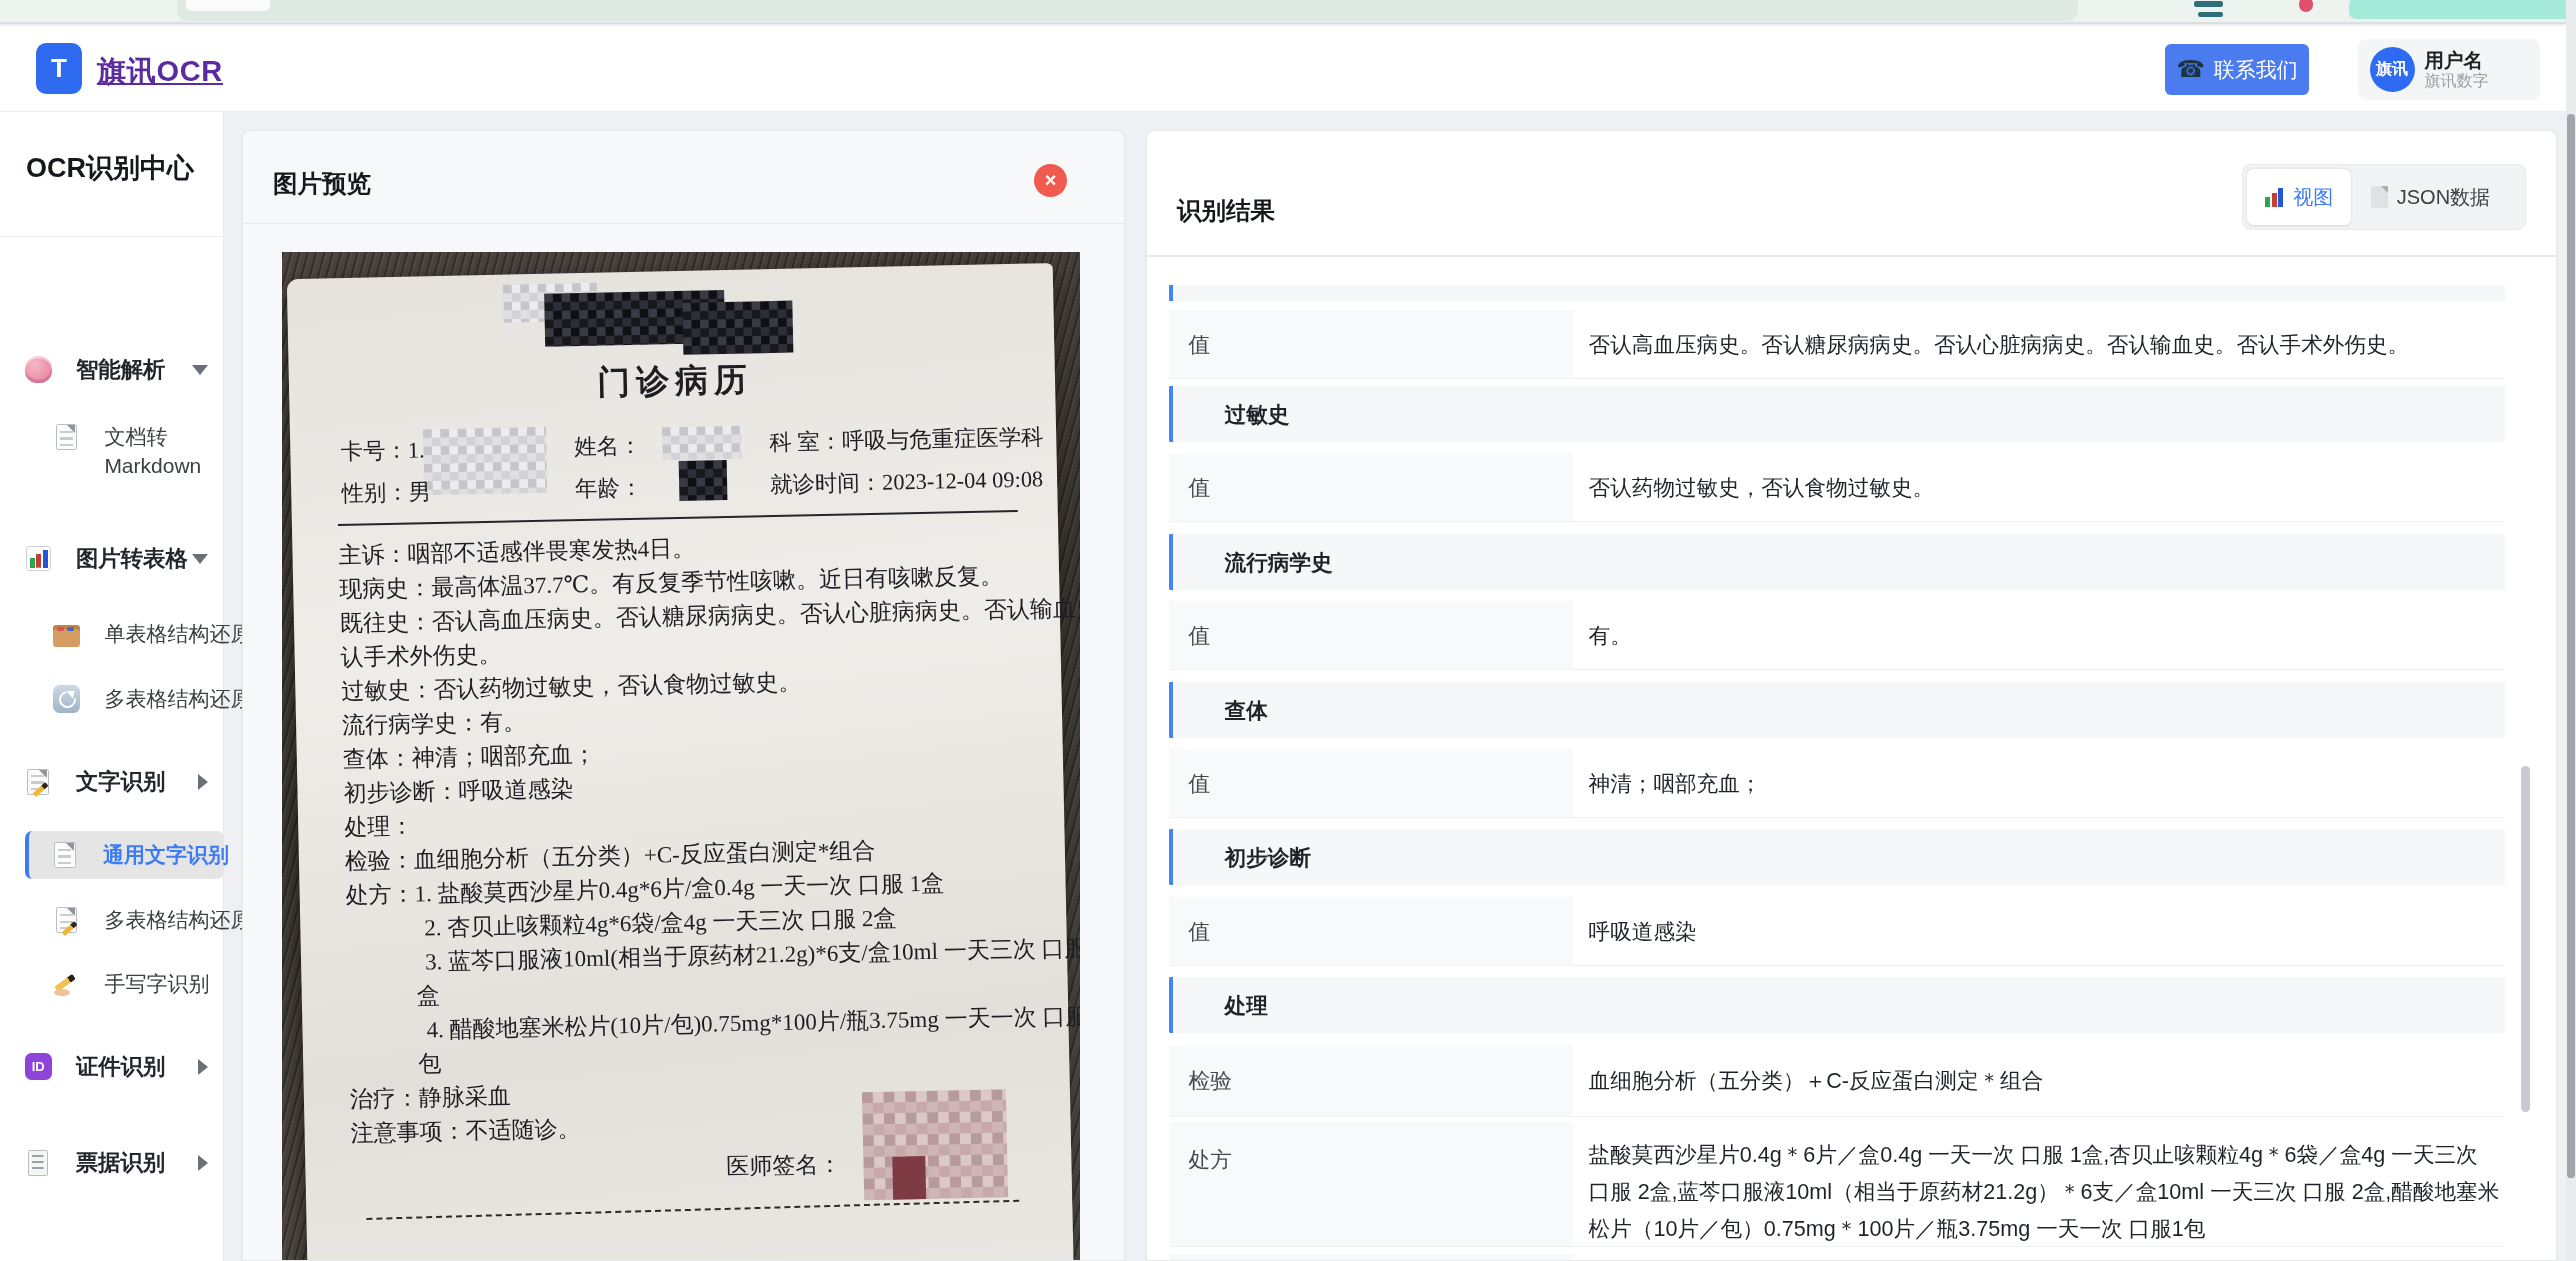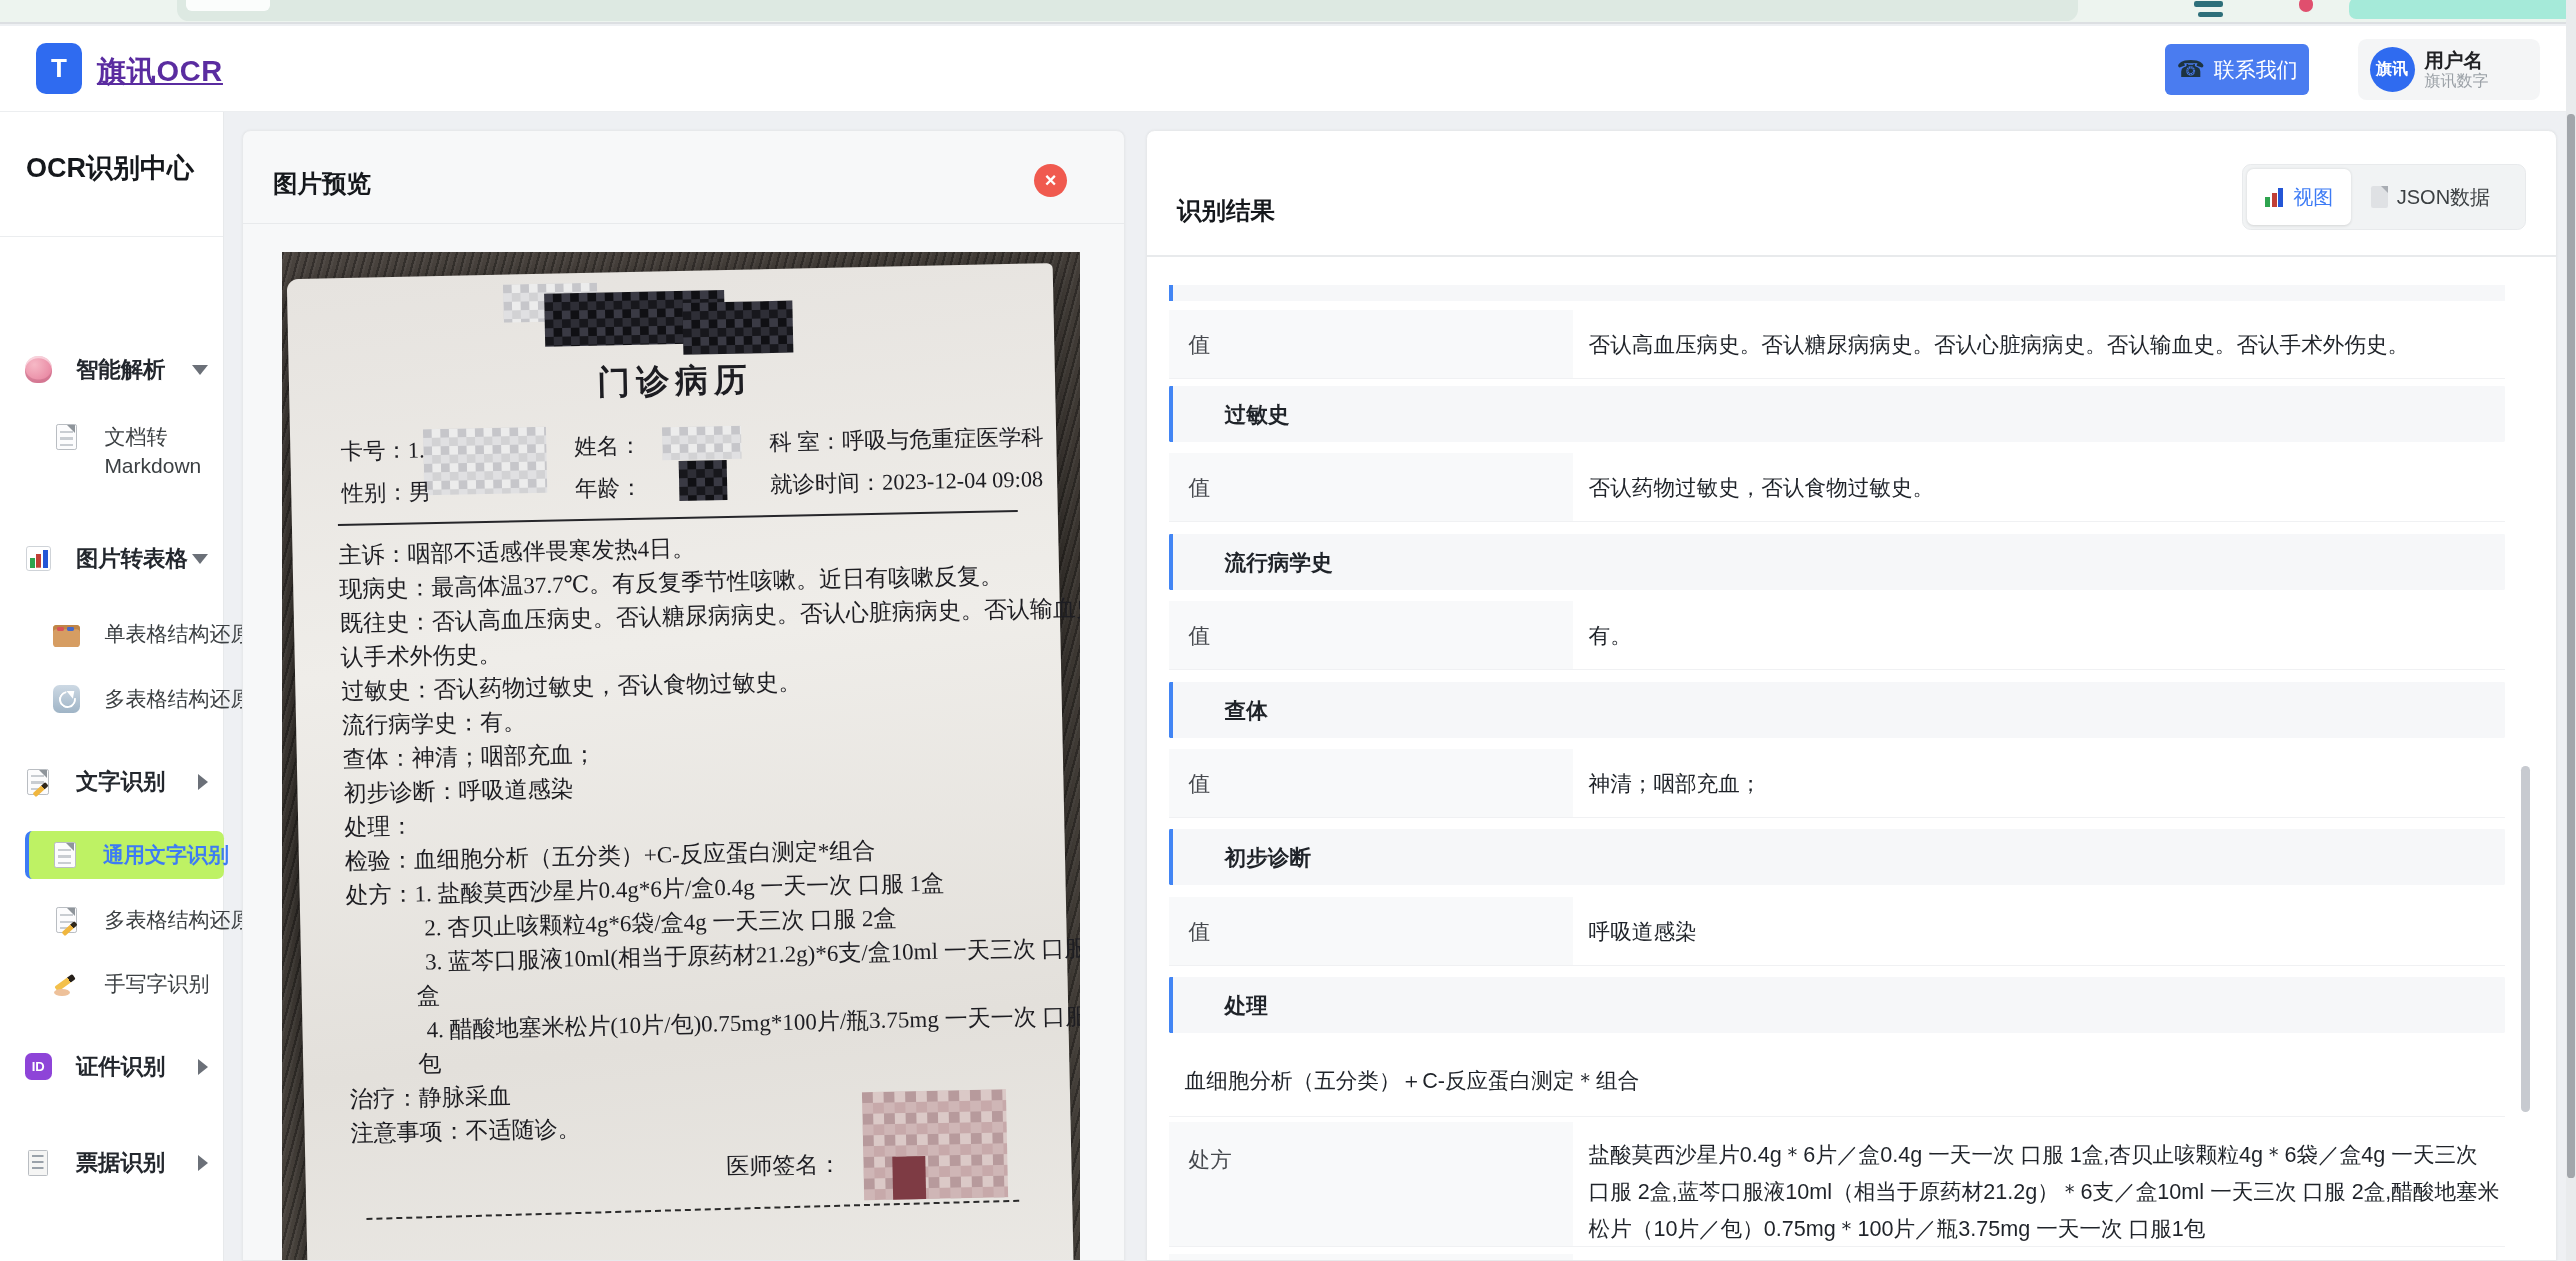--- a/index.html
+++ b/index.html
@@ -36,21 +36,21 @@
   .sb-div { position:absolute; left:0; top:124px; width:100%; height:1.4px; background:#ebedef;}
   .sb-item { position:absolute; left:0; width:224px; display:flex; align-items:center; gap:24px; cursor:pointer;}
   .sb-group { padding-left:24.5px; font-size:22.4px; font-weight:bold; color:#23272d;}
   .sb-sub { padding-left:53px; font-size:21px; color:#3c4043;}
   .sb-label { white-space:nowrap;}
   .sb-label.wrap { white-space:normal; width:143px; line-height:1.35;}
   .arrow-down { width:0; height:0; border-left:8px solid transparent; border-right:8px solid transparent;
                 border-top:10px solid #6b7078; position:absolute; right:16px;}
   .arrow-right { width:0; height:0; border-top:8px solid transparent; border-bottom:8px solid transparent;
                  border-left:10px solid #6b7078; position:absolute; right:16px;}
-  .sb-selected { left:24.5px; width:199px; background:#bef264; border-left:4.3px solid #3d7bf5; border-radius:7.2px;
+  .sb-selected { left:24.5px; width:199px; background:#e5e5e5; border-left:4.3px solid #3d7bf5; border-radius:7.2px;
                  padding-left:23px;}
   .sb-selected .sb-sub-label { color:#3d7bf5; font-weight:bold;}
   .blue-dot { color:#3d7bf5; font-size:24.5px; margin-left:13px;}
 
   
   .si { position:relative; width:27.4px; height:27.4px; flex:none;}
   .i-brain { background:radial-gradient(circle at 35% 32%, #f6b9c6, #e98aa4 72%); border-radius:48% 48% 44% 44%;
              box-shadow:inset 0 -3.6px 0 rgba(150,60,90,.25), inset 0 2.2px 0 rgba(255,255,255,.5);}
   .i-page { width:21.6px; height:26px; margin:0.7px 2.9px; background:#fcfcfd; border:1.4px solid #b9bdc2; border-radius:2.2px;
             background-image:repeating-linear-gradient(#c9cdd2 0 2.2px, transparent 2.2px 6.5px);
@@ -352,20 +352,21 @@
     <div class="rrow" style="top:766px; height:69px;">
       <div class="rlabel">值</div>
       <div class="rvalue">呼吸道感染</div>
     </div>
 
     <div class="rsection" style="top:846px; height:56px;">
       <span>处理</span>
     </div>
 
     <div class="rrow" style="top:914px; height:72px;">
+      <div class="rlabel">检验</div>
       <div class="rvalue">血细胞分析（五分类）＋C-反应蛋白测定＊组合</div>
     </div>
 
     <div class="rrow" style="top:991px; height:125px;">
       <div class="rlabel" style="align-items:flex-start; padding-top:23px;">处方</div>
       <div class="rvalue" style="align-items:flex-start; padding-top:14.4px; white-space:normal;">盐酸莫西沙星片0.4g＊6片／盒0.4g 一天一次 口服 1盒,杏贝止咳颗粒4g＊6袋／盒4g 一天三次 口服 2盒,蓝芩口服液10ml（相当于原药材21.2g）＊6支／盒10ml 一天三次 口服 2盒,醋酸地塞米松片（10片／包）0.75mg＊100片／瓶3.75mg 一天一次 口服1包</div>
     </div>
 
     <div class="partial-bottom" style="top:1123px;">
       <div class="pl"></div>

